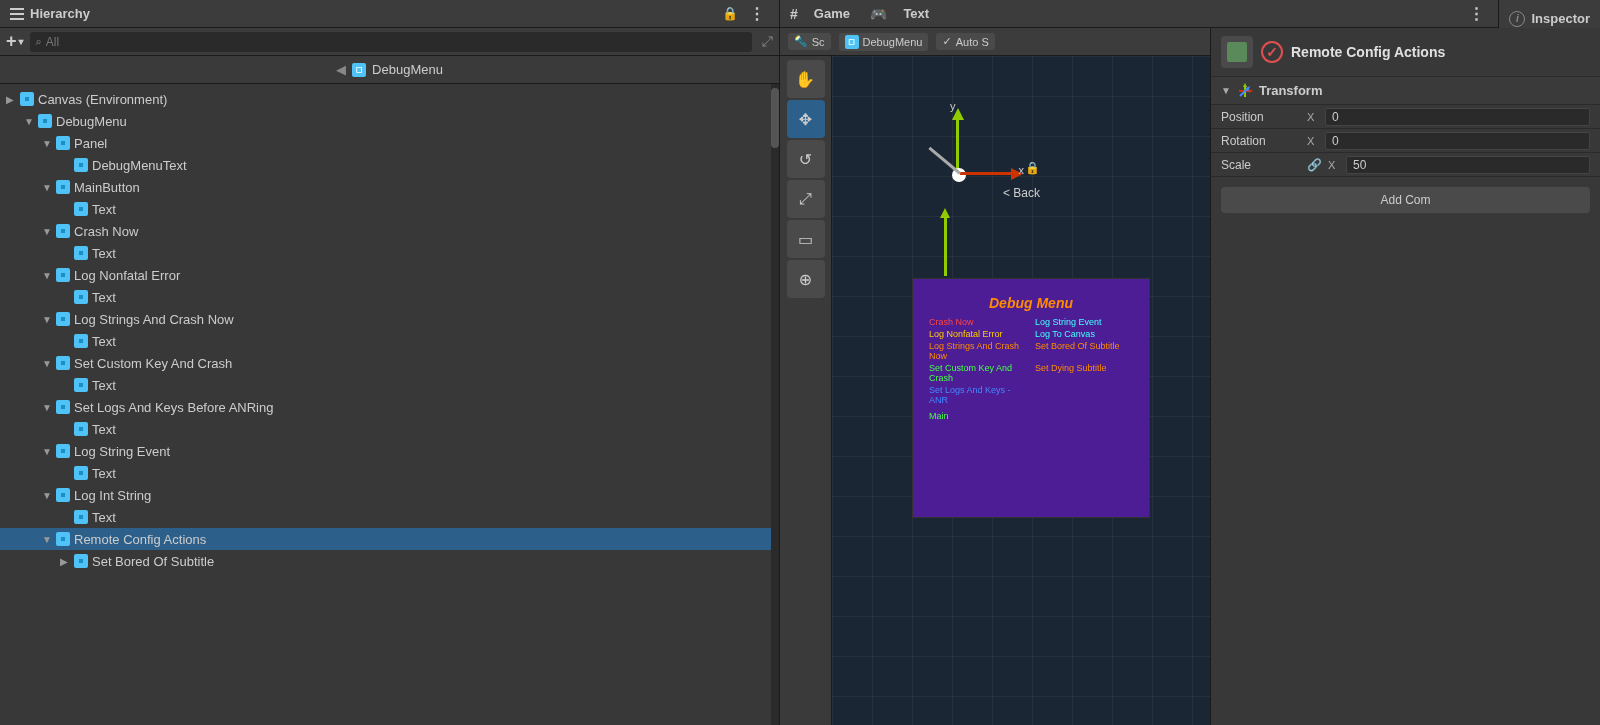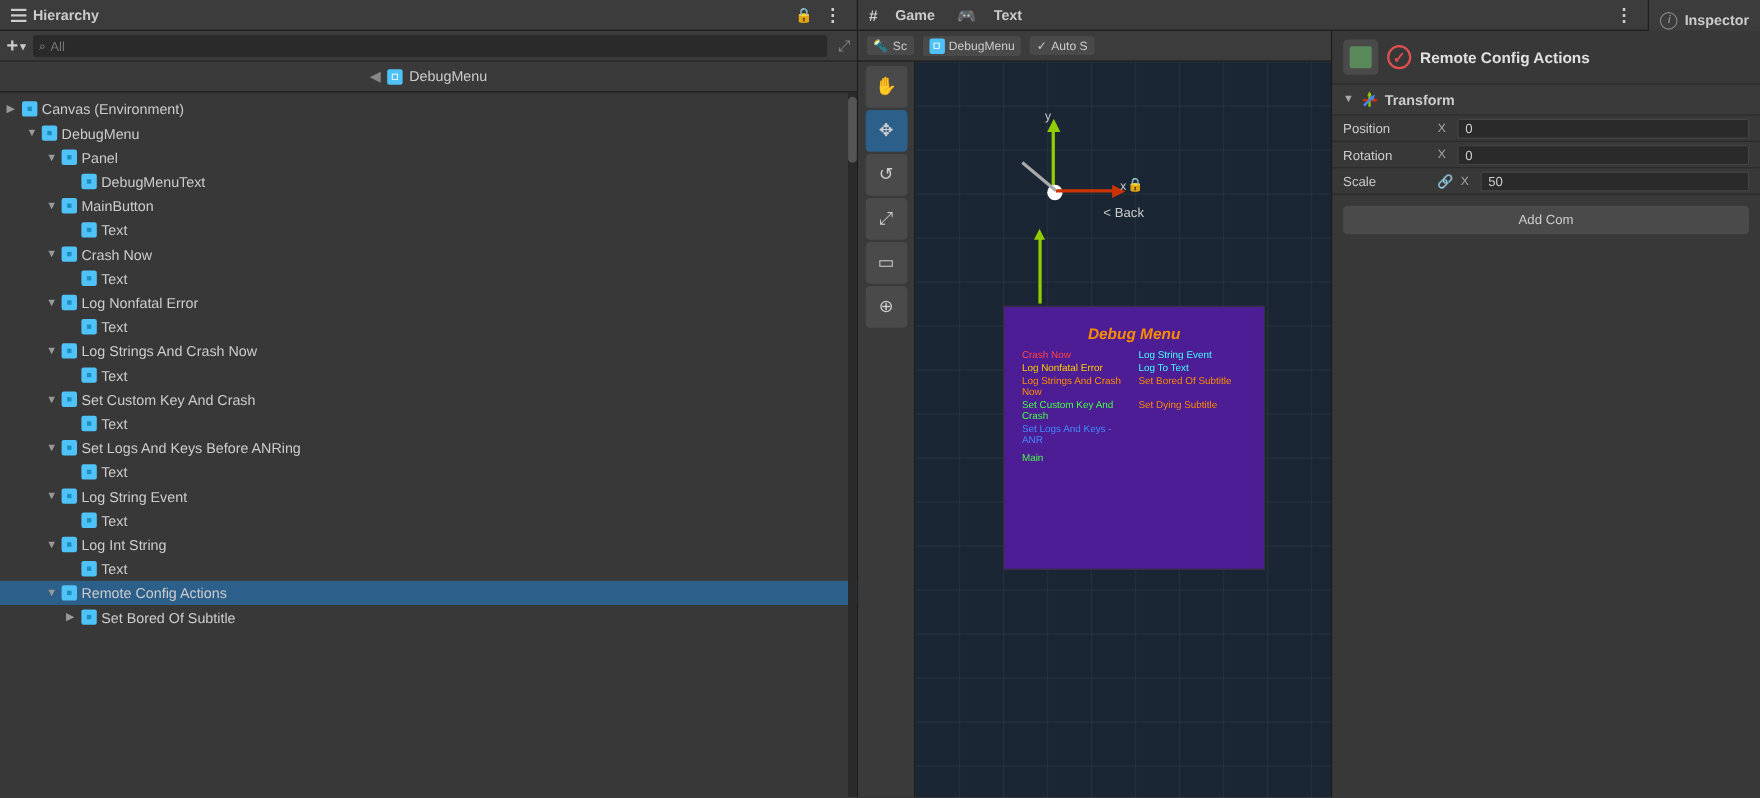--- a/index.html
+++ b/index.html
@@ -1067,21 +1067,21 @@
           </div>
 
           <div class="debug-arrow"></div>
 
           <div class="debug-menu-card">
             <div class="debug-menu-title">Debug Menu</div>
             <div class="debug-menu-grid">
               <span class="debug-btn-red">Crash Now</span>
               <span class="debug-btn-cyan">Log String Event</span>
               <span class="debug-btn-yellow">Log Nonfatal Error</span>
-              <span class="debug-btn-cyan">Log To Text</span>
+              <span class="debug-btn-cyan">Log To Canvas</span>
               <span class="debug-btn-orange">Log Strings And Crash Now</span>
               <span class="debug-btn-orange">Set Bored Of Subtitle</span>
               <span class="debug-btn-green">Set Custom Key And Crash</span>
               <span class="debug-btn-orange">Set Dying Subtitle</span>
               <span class="debug-btn-blue">Set Logs And Keys - ANR</span>
             </div>
             <div class="debug-menu-bottom">Main</div>
           </div>
         </div>
       </div>

